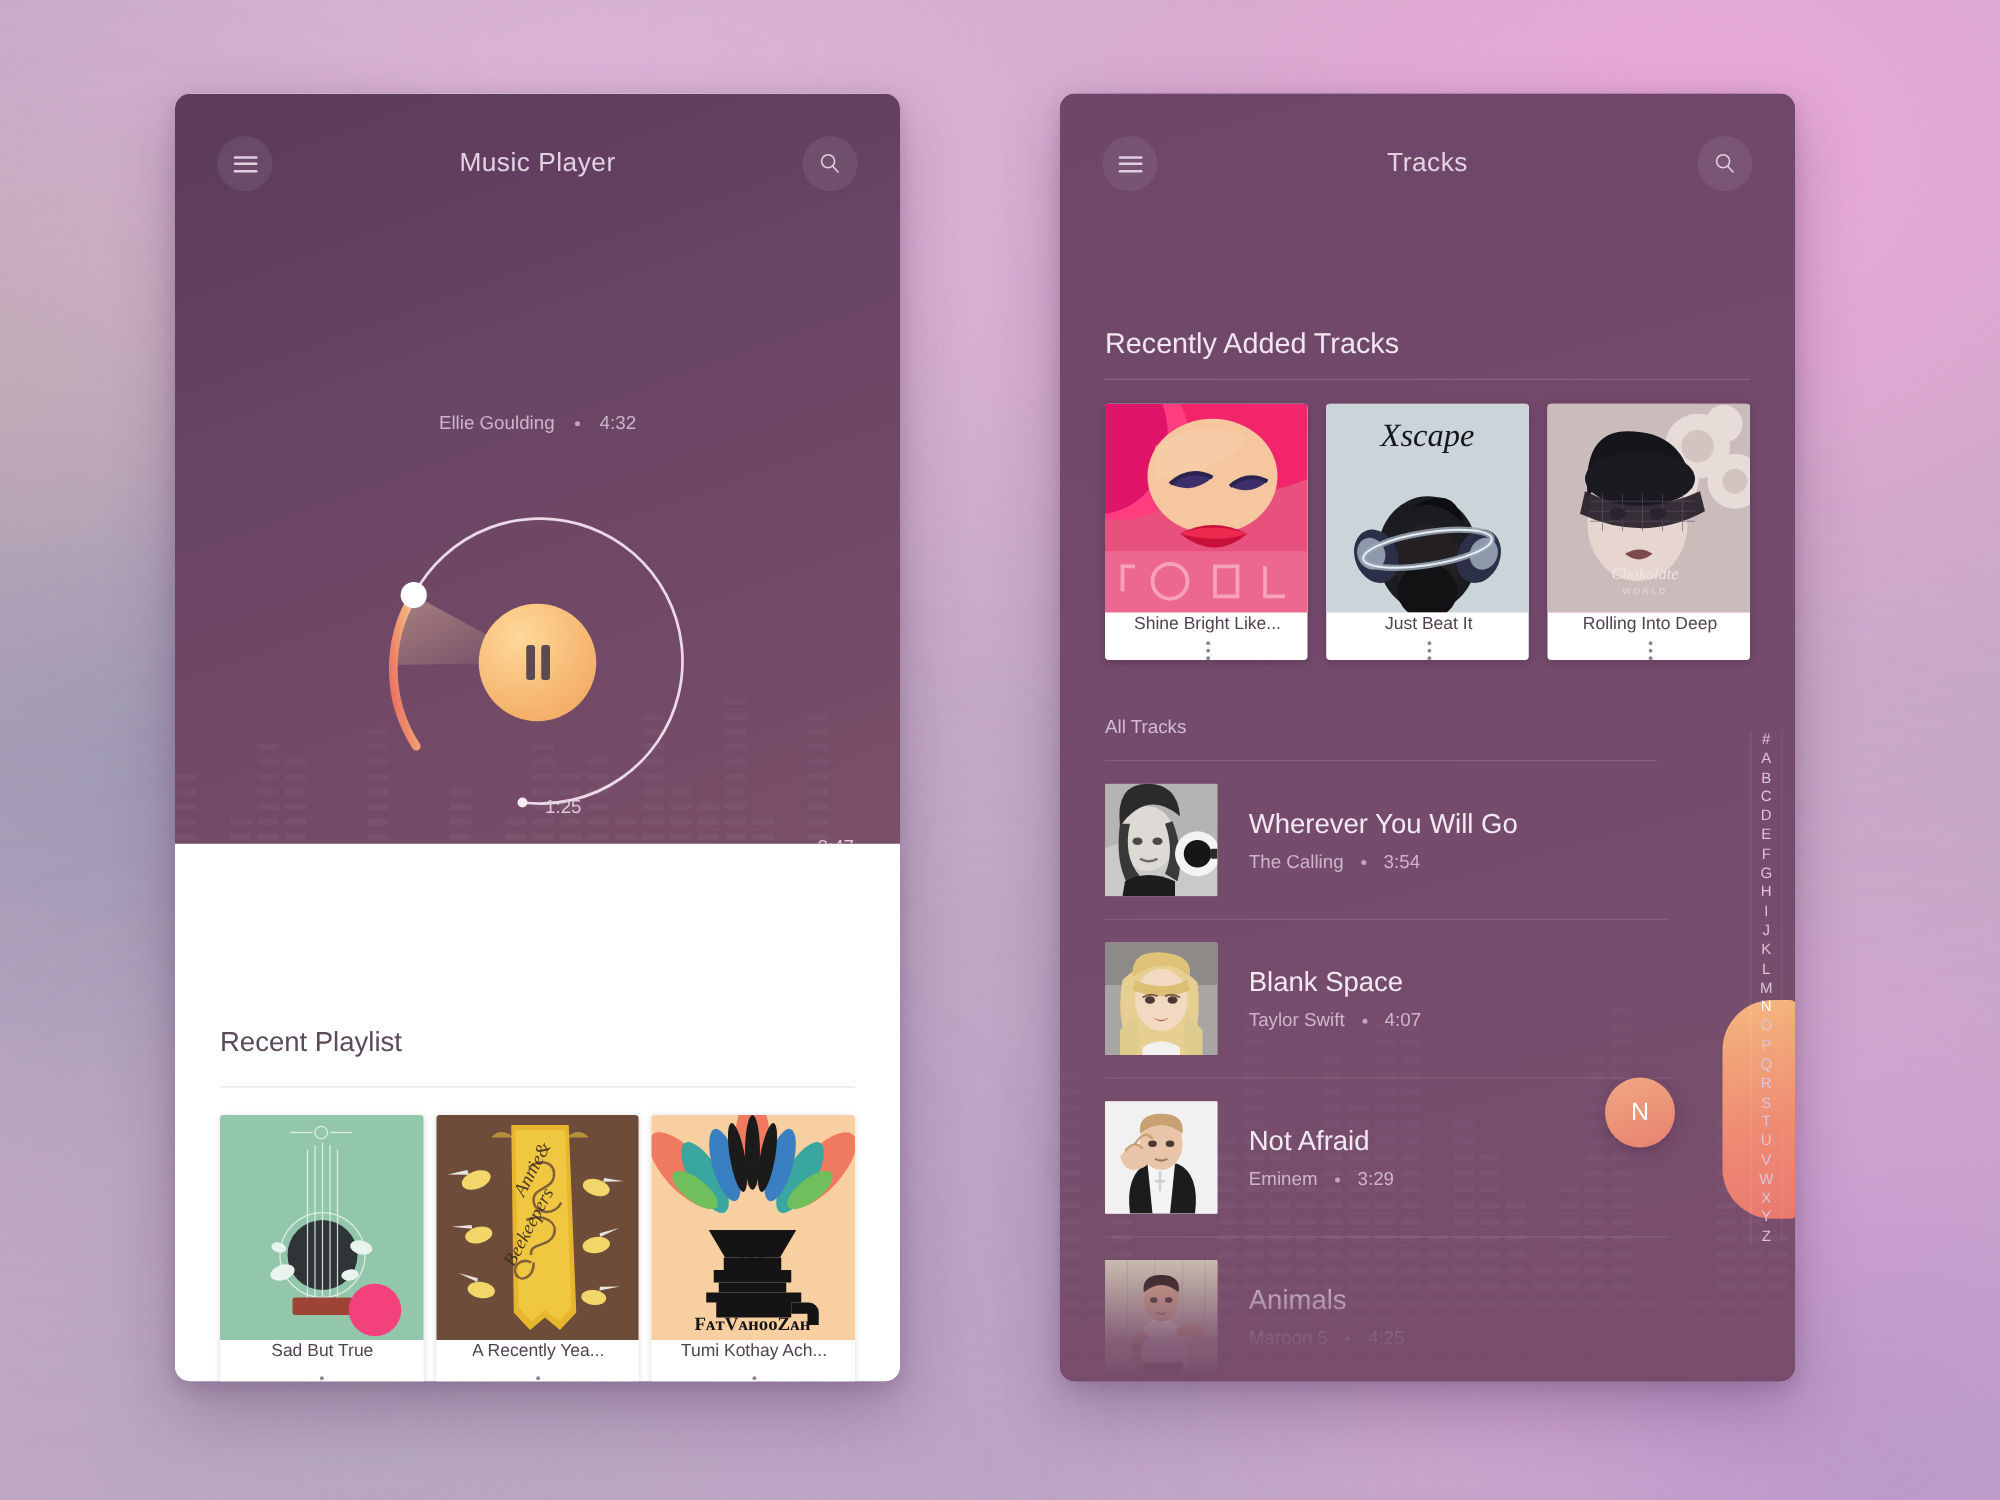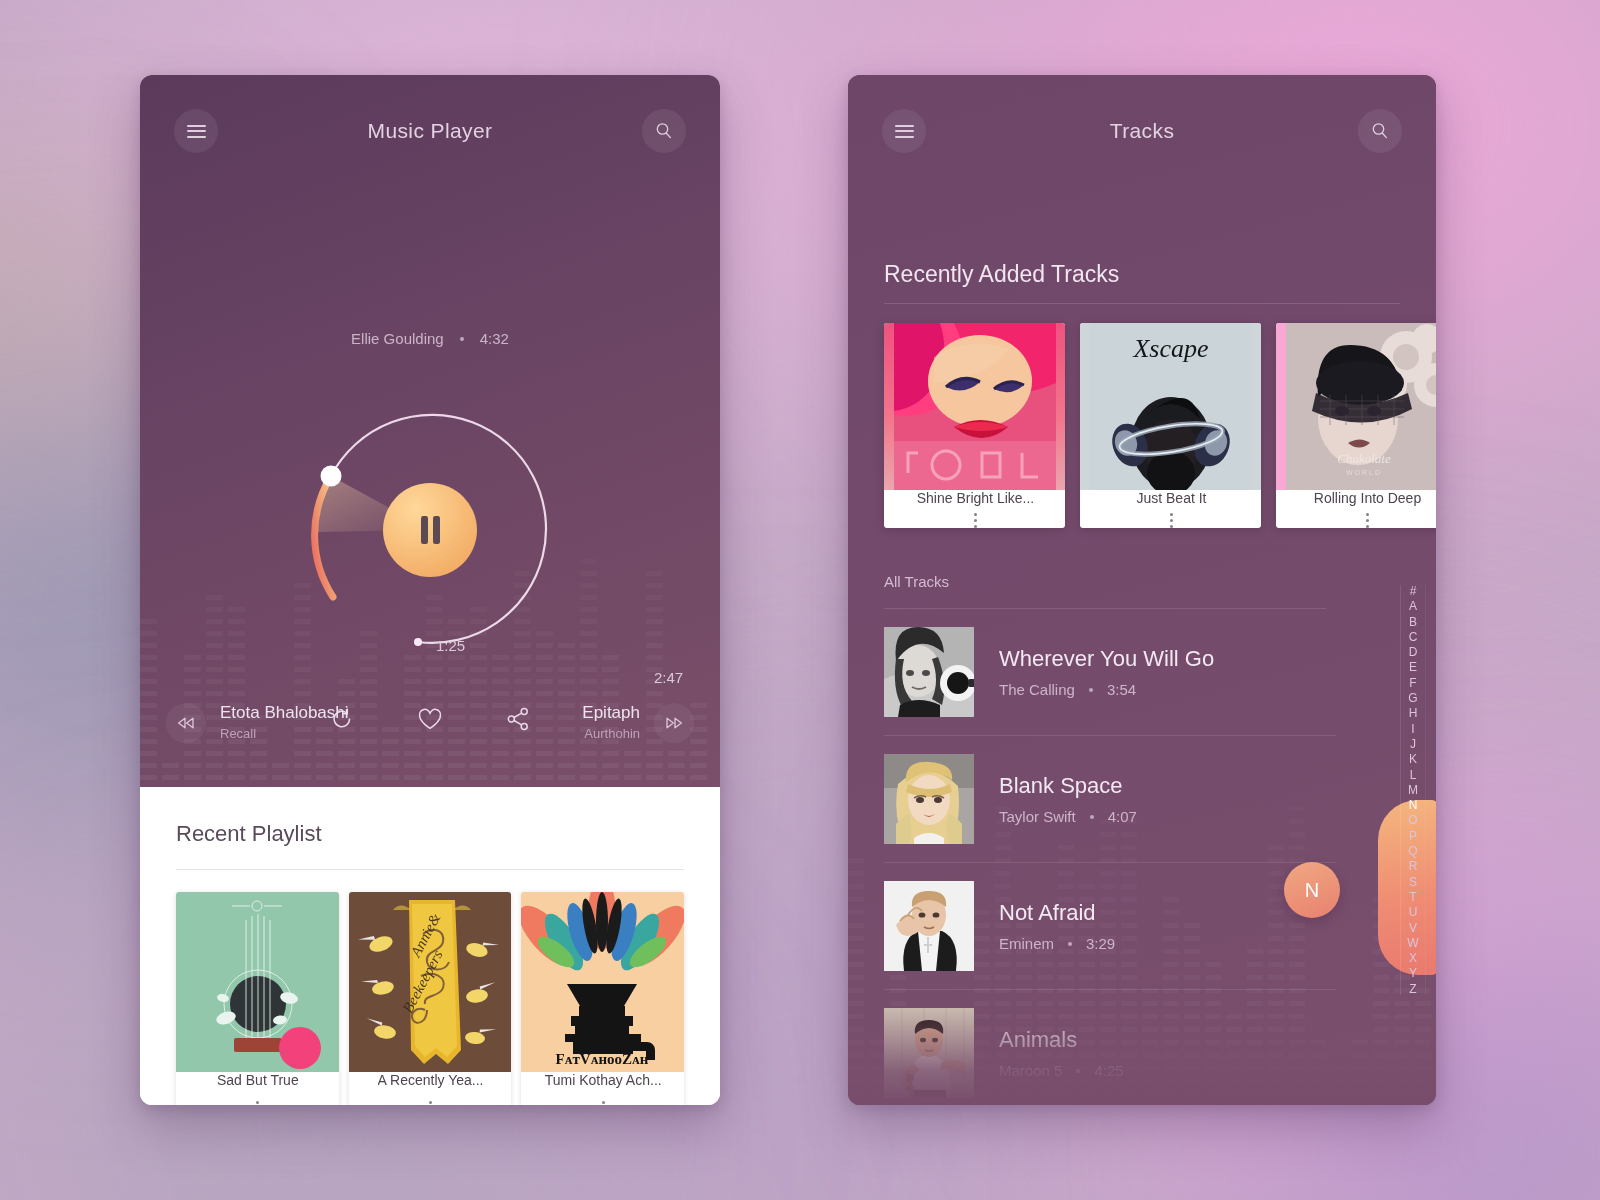--- a/index.html
+++ b/index.html
@@ -32,21 +32,21 @@
   
   .phone {
     position:absolute; border-radius:12px; overflow:hidden;
     box-shadow: 0 22px 50px rgba(70,40,80,.30), 0 4px 14px rgba(70,40,80,.18);
   }
   #phone-left  { left:140px; top:75px; width:580px; height:1030px; background:#fff; }
   #phone-right { left:848px; top:75px; width:588px; height:1030px; background:#6a4566; }
 
   
   .player {
-    position:absolute; left:0; top:0; width:100%; height:712px;
+    position:absolute; left:0; top:0; width:100%; height:600px;
     background:
       linear-gradient(160deg, #5b3a5c 0%, #6b4564 45%, #7a4f69 100%);
     overflow:hidden;
   }
   .eq-left { position:absolute; inset:0; opacity:.55; }
   .hdr {
     position:absolute; top:0; left:0; right:0; height:112px;
     display:flex; align-items:center; justify-content:space-between;
     padding:0 34px; z-index:5;
   }
@@ -116,21 +116,21 @@
   .card-label { font-size:14px; color:#4f4350; white-space:nowrap; overflow:hidden; }
   .kebab { display:flex; flex-direction:column; gap:3px; cursor:pointer; flex:none; }
   .kebab i { width:3px; height:3px; border-radius:50%; background:#8d7f8e; display:block; }
 
   
   .tracks { position:absolute; inset:0; background: linear-gradient(165deg,#6d4668 0%,#734a6b 40%,#7a4f6d 100%); overflow:hidden; }
   .eq-right { position:absolute; inset:0; opacity:.5; }
   .r-section-h { position:absolute; left:36px; top:186px; font-size:23px; color:#f1e6f0; z-index:4; }
   .r-rule { position:absolute; left:36px; right:36px; top:228px; height:1px; background:rgba(255,255,255,.14); z-index:4;}
   .recent-cards { position:absolute; left:36px; top:248px; display:flex; gap:15px; z-index:4; }
-  .rcard { width:181px; border-radius:3px; overflow:hidden; background:#fff; box-shadow:0 2px 8px rgba(50,25,50,.25);text-align:center; }
+  .rcard { width:162px; border-radius:3px; overflow:hidden; background:#fff; box-shadow:0 2px 8px rgba(50,25,50,.25); }
   .rcard-art { height:167px; overflow:hidden; position:relative; }
   .rcard-bar { height:38px; display:flex; align-items:center; justify-content:space-between; padding:0 11px 0 13px;flex-direction:column; }
   .rcard-label { font-size:14px; color:#4f4350; white-space:nowrap; overflow:hidden; }
 
   .all-h { position:absolute; left:36px; top:498px; font-size:15px; color:#d3bdd2; z-index:4; }
   .all-rule { position:absolute; left:36px; right:110px; top:533px; height:1px; background:rgba(255,255,255,.12); z-index:4; }
 
   .tlist { position:absolute; left:36px; right:100px; top:534px; bottom:0; z-index:4; }
   .trow { height:127px; display:flex; align-items:center; gap:25px; border-bottom:1px solid rgba(255,255,255,.1); }
   .tart { width:90px; height:90px; flex:none; overflow:hidden; border-radius:1px; position:relative; }
@@ -554,42 +554,20 @@
         <svg width="26" height="26" viewBox="0 0 26 26" fill="none" stroke="#ead9e8" stroke-width="1.5">
           <circle cx="19.2" cy="5.6" r="3"></circle>
             <circle cx="19.2" cy="20.4" r="3"></circle>
             <circle cx="6.3" cy="13" r="3"></circle>
           <line x1="9" y1="11.5" x2="16.6" y2="7.1"></line>
             <line x1="9" y1="14.5" x2="16.6" y2="18.9"></line>
         </svg>
       </div>
     </div>
 
-    <div class="prevnext">
-      <div class="pn-btn">
-        <svg width="20" height="16" viewBox="0 0 20 16" fill="none" stroke="#ddc6dc" stroke-width="1.3" stroke-linejoin="round">
-          <path d="M9 3.2 2.6 8 9 12.8z"></path>
-            <path d="M17 3.2 10.6 8 17 12.8z"></path>
-        </svg>
-      </div>
-      <div class="pn-meta" style="margin-left:14px;margin-right:auto;">
-        <div class="pn-t">Etota Bhalobashi</div>
-        <div class="pn-s">Recall</div>
-      </div>
-      <div class="pn-meta r" style="margin-right:14px;">
-        <div class="pn-t">Epitaph</div>
-        <div class="pn-s">Aurthohin</div>
-      </div>
-      <div class="pn-btn">
-        <svg width="20" height="16" viewBox="0 0 20 16" fill="none" stroke="#ddc6dc" stroke-width="1.3" stroke-linejoin="round">
-          <path d="M3 3.2 9.4 8 3 12.8z"></path>
-            <path d="M11 3.2 17.4 8 11 12.8z"></path>
-        </svg>
-      </div>
-    </div>
   </div>
 
   <div class="recent">
     <div class="recent-h">Recent Playlist</div>
     <div class="recent-rule"></div>
     <div class="cards">
 
       <div class="card">
         <div class="card-art" style="background:#93c7ac;">
           <svg viewBox="0 0 163 180" width="163" height="180">

